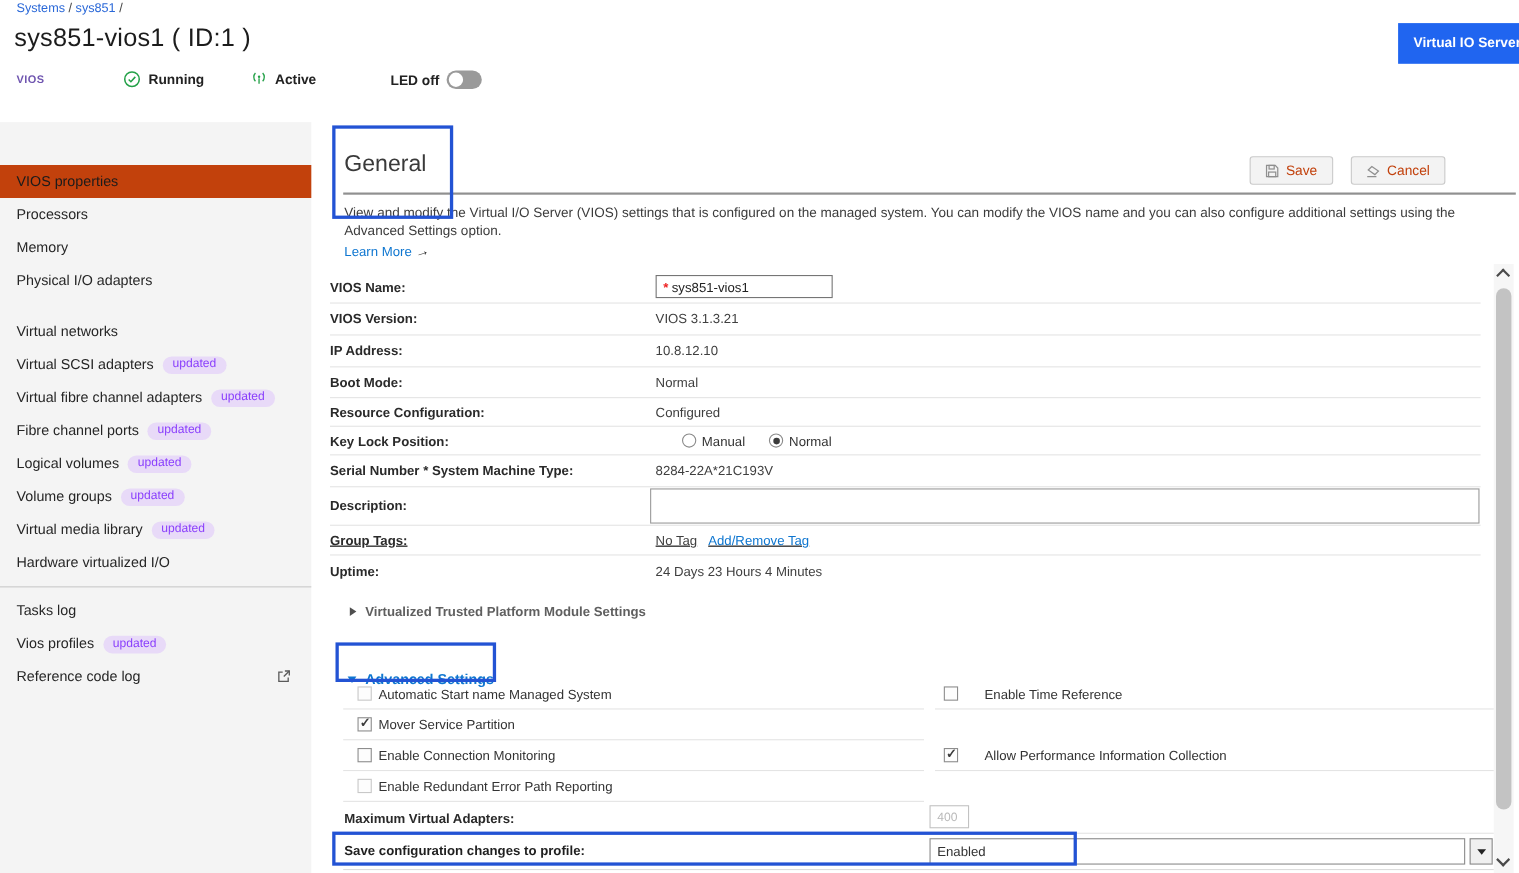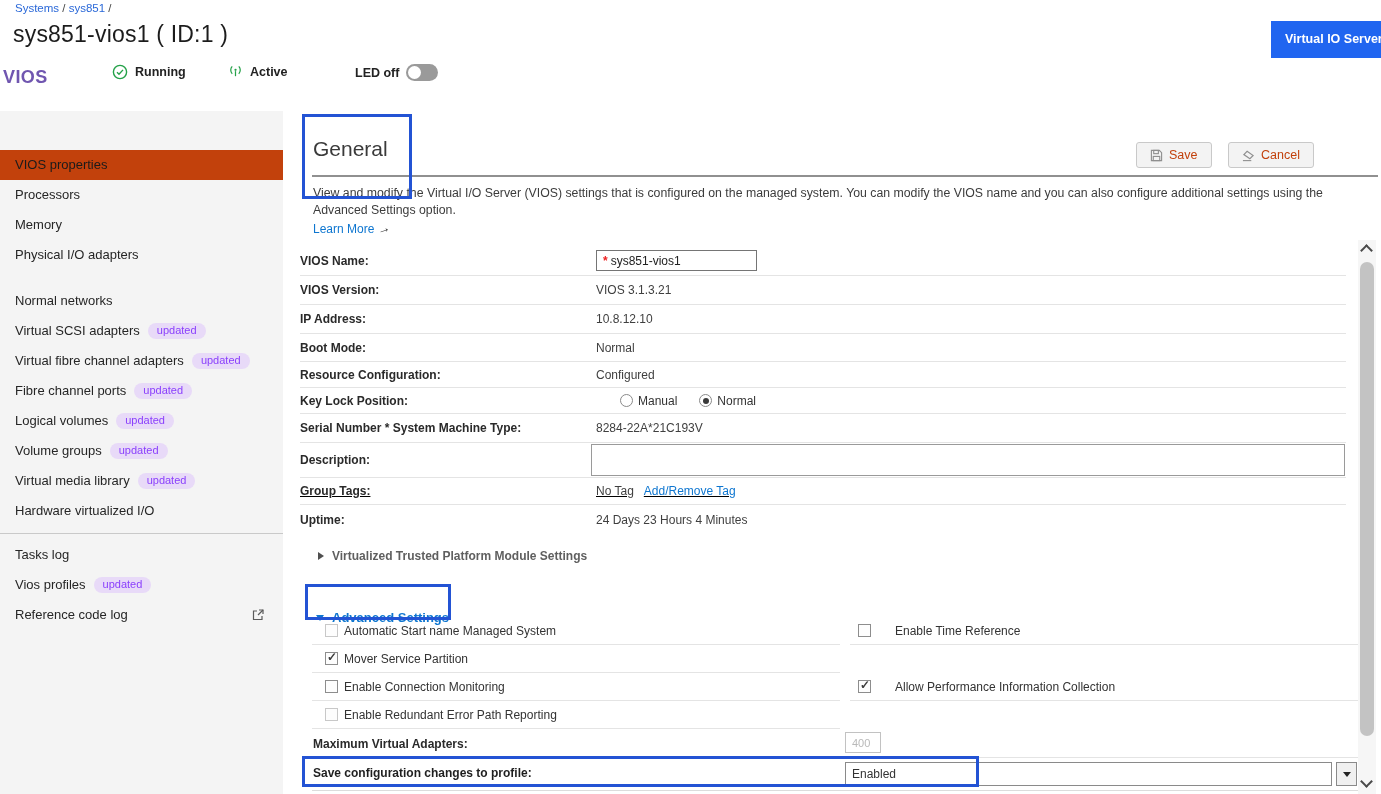--- a/index.html
+++ b/index.html
@@ -4,21 +4,21 @@
 <style>
   * { margin:0; padding:0; box-sizing:border-box; }
   html,body { width:1381px; height:794px; background:#ffffff; font-family:"Liberation Sans", sans-serif; overflow:hidden; }
   .abs { position:absolute; }
   #page { position:relative; width:1381px; height:794px; background:#fff; }
 
   
   .breadcrumb { left:15px; top:2px; font-size:11.5px; color:#444; }
   .breadcrumb a { color:#2a68d8; text-decoration:none; cursor:pointer; }
   .page-title { left:13px; top:21px; font-size:23px; color:#1c1c1c; letter-spacing:.2px; }
-  .env-label { left:3px; top:67px; color:#7056b0; font-weight:bold; font-size:18px; letter-spacing:.4px; }
+  .env-label { left:15px; top:67px; color:#7056b0; font-weight:bold; font-size:10px; letter-spacing:.4px; }
   .status-item { top:64px; display:flex; align-items:center; gap:7px; font-size:12.5px; font-weight:600; color:#222; }
   .st-run { left:112px; } .st-act { left:228px; } .st-led { left:355px; }
   .toggle { width:32px; height:17px; border-radius:9px; background:#9a9a9a; position:relative; cursor:pointer; }
   .toggle .knob { position:absolute; left:2px; top:2px; width:13px; height:13px; border-radius:50%; background:#fff; }
   .hdr-btn { left:1271px; top:21px; width:110px; height:37px; background:#2065f0; color:#fff;
              font-size:12.5px; font-weight:600; line-height:37px; padding-left:14px; overflow:hidden;
              white-space:nowrap; cursor:pointer; }
 
   
   .sidebar { left:0; top:111px; width:283px; height:683px; background:#f4f4f4; padding-top:3px; font-size:13px; color:#262626; }
@@ -150,21 +150,21 @@
       </span>
   </div>
 
   <div class="abs hdr-btn">Virtual IO Server</div>
 
   <div class="abs sidebar">
     <div class="side-item selected"><span>VIOS properties</span></div>
     <div class="side-item"><span>Processors</span></div>
     <div class="side-item"><span>Memory</span></div>
     <div class="side-item"><span>Physical I/O adapters</span></div>
-    <div class="side-item gap"><span>Normal networks</span></div>
+    <div class="side-item gap"><span>Virtual networks</span></div>
     <div class="side-item"><span>Virtual SCSI adapters</span><span class="badge">updated</span></div>
     <div class="side-item"><span>Virtual fibre channel adapters</span><span class="badge">updated</span></div>
     <div class="side-item"><span>Fibre channel ports</span><span class="badge">updated</span></div>
     <div class="side-item"><span>Logical volumes</span><span class="badge">updated</span></div>
     <div class="side-item"><span>Volume groups</span><span class="badge">updated</span></div>
     <div class="side-item"><span>Virtual media library</span><span class="badge">updated</span></div>
     <div class="side-item"><span>Hardware virtualized I/O</span></div>
     <div class="side-divider"></div>
     <div class="side-item"><span>Tasks log</span></div>
     <div class="side-item"><span>Vios profiles</span><span class="badge">updated</span></div>

